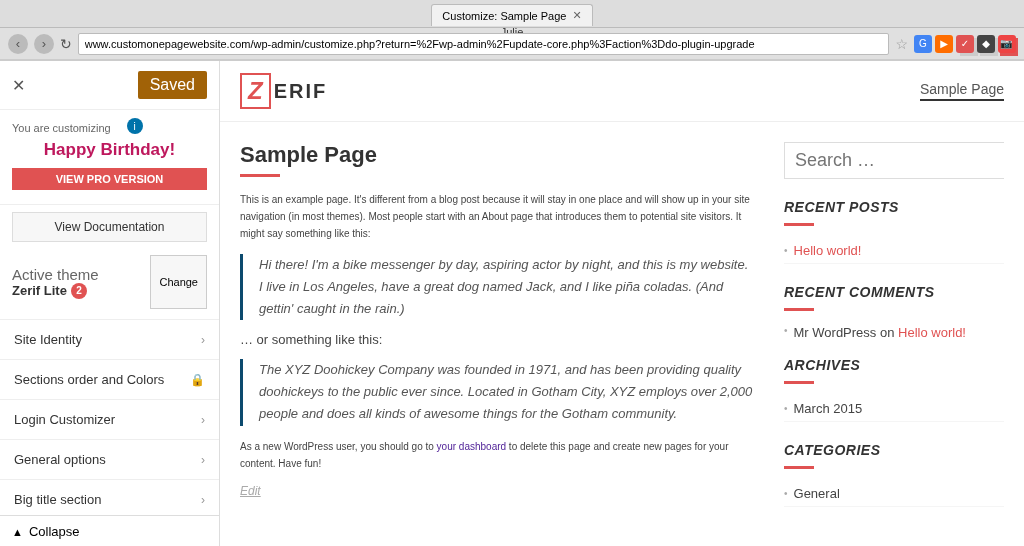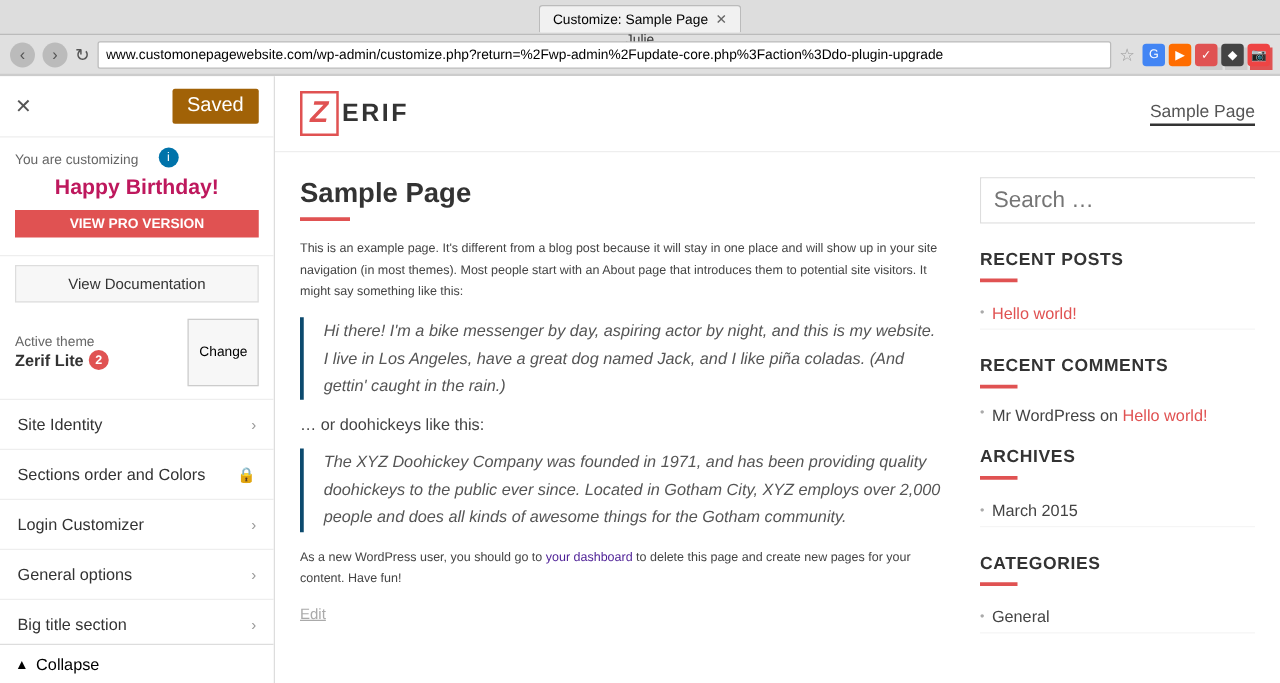--- a/index.html
+++ b/index.html
@@ -33,21 +33,21 @@
     .sidebar-header { padding: 10px 12px; border-bottom: 1px solid #eee; display: flex; align-items: center; justify-content: space-between; }
     .sidebar-close-btn { background: none; border: none; font-size: 16px; cursor: pointer; color: #555; }
     .saved-btn { background: #a16207; color: white; border: none; padding: 5px 12px; font-size: 16px; cursor: pointer; border-radius: 2px; }
     .sidebar-customizing { padding: 8px 12px 4px; color: #666; font-size: 11px; display: flex; align-items: flex-end; gap: 16px; }
     .info-icon { width: 16px; height: 16px; border-radius: 50%; background: #0073aa; color: white; font-size: 10px; display: flex; align-items: center; justify-content: center; }
     .sidebar-title { padding: 2px 12px 8px; font-size: 17px; font-weight: bold; color: #be185d; text-align: center; }
     .view-pro-btn { margin: 0 12px 10px; background: #e05252; color: white; border: none; padding: 5px 10px; font-size: 11px; cursor: pointer; font-weight: bold; }
     .sidebar-divider { height: 1px; background: #eee; margin: 4px 0; }
     .sidebar-btn { display: block; width: calc(100% - 24px); margin: 3px 12px; padding: 7px 10px; background: #f7f7f7; border: 1px solid #ddd; text-align: center; cursor: pointer; font-size: 12px; color: #333; }
     .active-theme-section { padding: 10px 12px; display: flex; align-items: center; justify-content: space-between; border-bottom: 1px solid #eee; }
-    .active-theme-label { font-size: 11px; color: #666; }
+    .active-theme-label { font-size: 15px; color: #666; }
     .theme-name { font-size: 13px; color: #333; font-weight: bold; display: flex; align-items: center; gap: 4px; }
     .theme-badge { background: #e05252; color: white; border-radius: 50%; width: 16px; height: 16px; font-size: 10px; display: flex; align-items: center; justify-content: center; }
     .change-btn { background: #f7f7f7; border: 1px solid #ccc; padding: 20px 8px; font-size: 11px; cursor: pointer; }
     .sidebar-menu { flex: 1; overflow-y: auto; }
     .menu-item { display: flex; align-items: center; justify-content: space-between; padding: 12px 14px; border-bottom: 1px solid #eee; cursor: pointer; color: #333; font-size: 13px; }
     .menu-item-right { display: flex; align-items: center; gap: 6px; }
     .lock-icon { color: #999; font-size: 12px; }
     .chevron-icon { color: #999; font-size: 12px; }
     .sidebar-footer { border-top: 1px solid #ddd; padding: 8px 12px; display: flex; align-items: center; gap: 6px; cursor: pointer; }
     .collapse-icon { font-size: 11px; }
@@ -63,28 +63,28 @@
     .content-area { display: flex; gap: 0; padding: 20px; flex: 1; }
     .main-column { flex: 1; padding-right: 30px; }
     .sidebar-column { width: 220px; }
 
     .page-title { font-size: 22px; font-weight: bold; color: #333; margin-bottom: 6px; }
     .title-underline { width: 40px; height: 3px; background: #e05252; margin-bottom: 14px; }
     .page-body { font-size: 10px; color: #444; line-height: 1.7; margin-bottom: 12px; }
     .blockquote { border-left: 3px solid #0c4a6e; padding-left: 16px; margin: 12px 0; font-style: italic; color: #555; font-size: 13px; line-height: 1.7; }
     .or-text { color: #444; margin: 10px 0; font-size: 13px; }
     .dashboard-link { color: #4c1d95; text-decoration: none; }
-    .edit-link { color: #aaa; font-size: 12px; margin-top: 10px; display: block; }
+    .edit-link { color: #aaa; font-size: 12px; margin-top: 10px; display: block; font-style: italic; }
 
     
     .search-box { display: flex; align-items: center; border: 1px solid #ddd; margin-bottom: 20px; }
     .search-input { flex: 1; border: none; padding: 7px 10px; font-size: 18px; outline: none; }
     .search-icon-btn { background: none; border: none; padding: 7px 8px; cursor: pointer; color: #999; font-size: 14px; }
 
-    .widget-title { font-size: 14px; font-weight: bold; color: #333; margin-bottom: 8px; text-transform: uppercase; letter-spacing: 0.5px; }
+    .widget-title { font-size: 14px; font-weight: bold; color: #333; margin-bottom: 8px; text-transform: uppercase; letter-spacing: 0.5px; font-style: italic; }
     .widget-underline { width: 30px; height: 3px; background: #e05252; margin-bottom: 12px; }
     .widget-list { list-style: none; margin-bottom: 20px; }
     .widget-list li { padding: 5px 0; color: #444; font-size: 13px; border-bottom: 1px solid #f5f5f5; display: flex; align-items: center; gap: 6px; }
     .bullet { color: #aaa; font-size: 10px; }
     .recent-comment { color: #444; font-size: 13px; line-height: 1.5; margin-bottom: 14px; display: flex; gap: 6px; }
     .comment-text a { color: #e05252; text-decoration: none; }
 
     
     .sidebar-menu::-webkit-scrollbar { width: 4px; }
     .sidebar-menu::-webkit-scrollbar-track { background: #f1f1f1; }
@@ -195,21 +195,21 @@
       </div>
       <a class="site-nav-link" href="#">Sample Page</a>
     </div>
 
     <div class="content-area">
       <div class="main-column">
         <h1 class="page-title">Sample Page</h1>
         <div class="title-underline"></div>
         <p class="page-body">This is an example page. It's different from a blog post because it will stay in one place and will show up in your site navigation (in most themes). Most people start with an About page that introduces them to potential site visitors. It might say something like this:</p>
         <blockquote class="blockquote">Hi there! I'm a bike messenger by day, aspiring actor by night, and this is my website. I live in Los Angeles, have a great dog named Jack, and I like piña coladas. (And gettin' caught in the rain.)</blockquote>
-        <p class="or-text">… or doohickeys like this:</p>
+        <p class="or-text">… or something like this:</p>
         <blockquote class="blockquote">The XYZ Doohickey Company was founded in 1971, and has been providing quality doohickeys to the public ever since. Located in Gotham City, XYZ employs over 2,000 people and does all kinds of awesome things for the Gotham community.</blockquote>
         <p class="page-body">
           <span>As a new WordPress user, you should go to </span><a class="dashboard-link" href="#">your dashboard</a><span> to delete this page and create new pages for your content. Have fun!</span>
         </p>
         <a class="edit-link" href="#">Edit</a>
       </div>
 
       <div class="sidebar-column">
         <div class="search-box">
           <input class="search-input" placeholder="Search …" style="">

